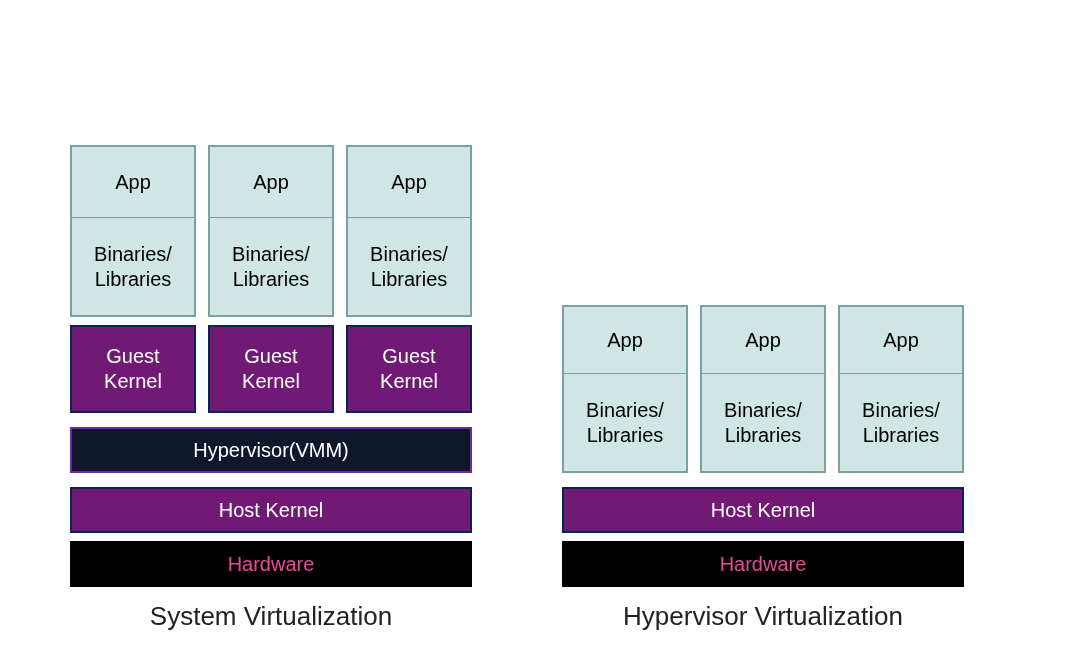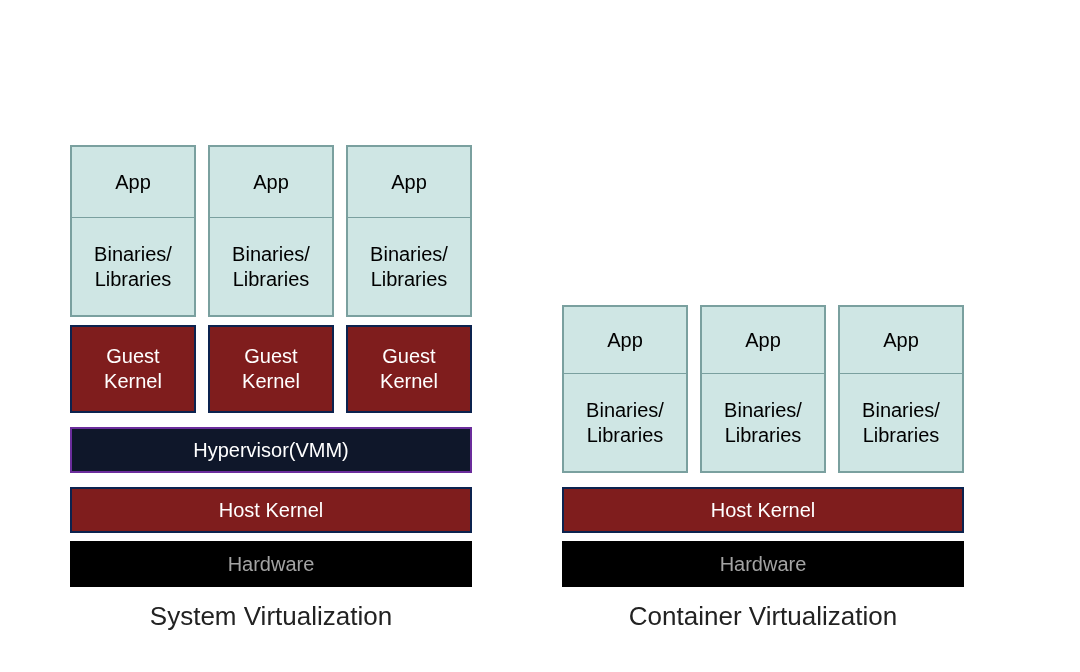--- a/index.html
+++ b/index.html
@@ -45,33 +45,33 @@
     font-size: 20px;
     line-height: 1.25;
     border: 2px solid;
   }
   .lightblue {
     background: #cfe6e4;
     border-color: #7aa09f;
     color: #000;
   }
   .navy {
-    background: #7f1d1d;
+    background: #701a75;
     border-color: #0c234f;
     color: #fff;
   }
   .purple {
     background: #0f172a;
     border-color: #6b2d9c;
     color: #fff;
   }
   .black {
     background: #000;
     border-color: #000;
-    color: #a3a3a3;
+    color: #ec4899;
   }
   .colstack {
     display: flex;
     flex-direction: column;
   }
   .vm-col { width: 126px; }
   .cn-col { width: 126px; }
   .full { width: 402px; }
   .full-cn { width: 402px; }
   .gap-v { margin-top: 14px; }
@@ -122,16 +122,16 @@
         <div class="layer lightblue cntop-app">App</div>
         <div class="layer lightblue cntop-bin">Binaries/<br>Libraries</div>
       </div>
       <div class="colstack cn-col">
         <div class="layer lightblue cntop-app">App</div>
         <div class="layer lightblue cntop-bin">Binaries/<br>Libraries</div>
       </div>
     </div>
     <div class="layer navy bar full-cn gap-v">Host Kernel</div>
     <div class="layer black bar full-cn gap-v-small">Hardware</div>
-    <div class="caption">Container Virtualization</div>
+    <div class="caption">Hypervisor Virtualization</div>
   </div>
 
 </div>
 
 </body></html>

